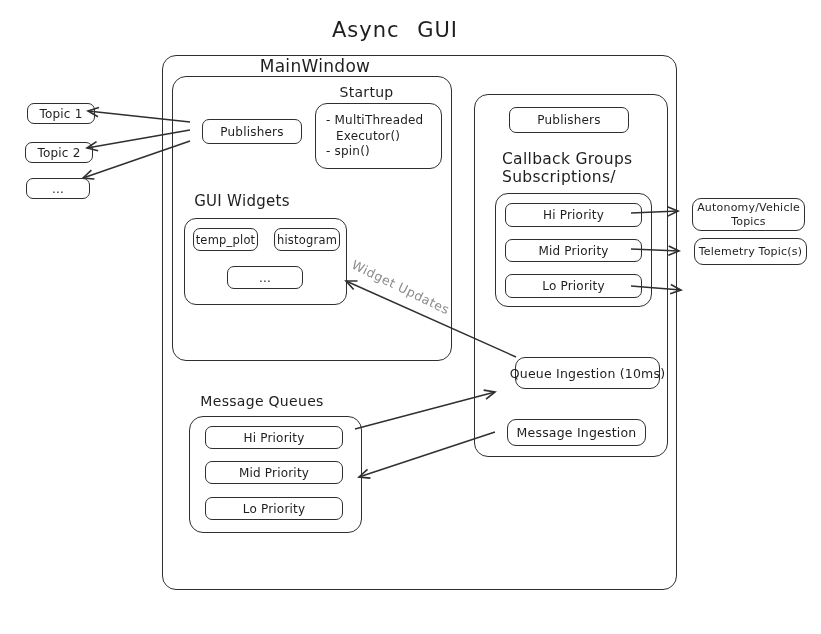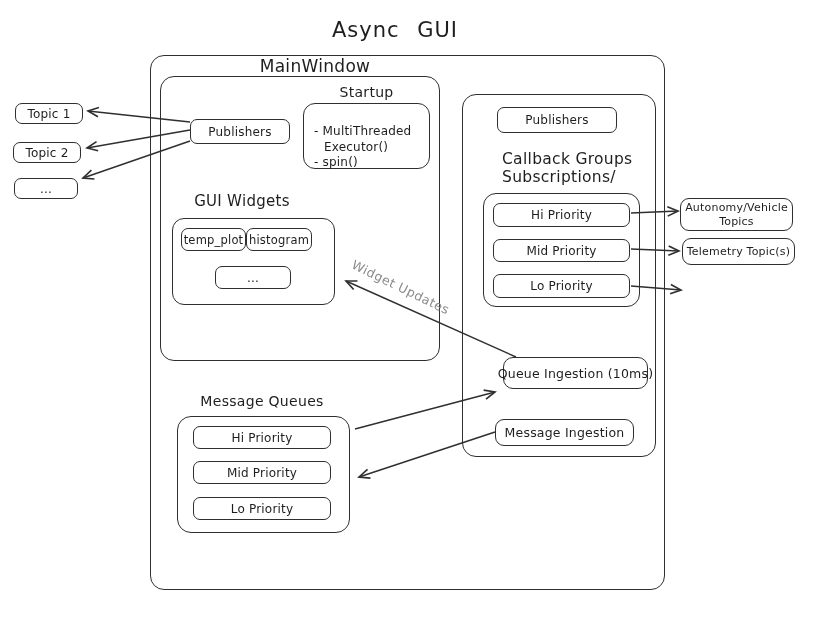--- a/index.html
+++ b/index.html
@@ -5,35 +5,36 @@
   html,body { margin:0; padding:0; background:#ffffff; }
   .canvas {
     position:relative; width:821px; height:634px; background:#ffffff;
     font-family:"DejaVu Sans", sans-serif; color:#1e1e1e; overflow:hidden;
   }
   .box {
     position:absolute; border:1.5px solid #2f2f2f; border-radius:9px;
     background:#ffffff; display:flex; align-items:center; justify-content:center;
     font-size:12.5px; letter-spacing:0.2px; white-space:nowrap; box-sizing:border-box;
     text-align:center;
+    margin-left:12px;
   }
   .frame { border-radius:14px; }
   .small { border-radius:7px; font-size:12px; }
   .label {
     position:absolute; background:transparent; text-align:center;
     letter-spacing:0.3px; box-sizing:border-box;
   }
   .title {
     font-size:21px; word-spacing:10px; letter-spacing:1px;
   }
   .section-title { font-size:17px; }
   .minor-title { font-size:14px; }
   .startup-box {
     align-items:flex-start; justify-content:flex-start; flex-direction:column;
-    padding:20px 10px; font-size:12px; line-height:15.5px; border-radius:12px;
+    padding:9px 10px; font-size:12px; line-height:15.5px; border-radius:12px;
     text-align:center;
   }
   .startup-box .indent { padding-left:10px; }
   .subs-title { text-align:left; font-size:15.5px; line-height:18px; }
   .subs-title span { display:block; }
   .wrap { white-space:normal; line-height:13.5px; font-size:11px; padding:4px; }
   .tight { font-size:11px; }
   .annotation {
     position:absolute; color:#8a8a8a; font-size:12.5px; letter-spacing:0.5px;
     transform:rotate(26deg); transform-origin:left top; white-space:nowrap;
@@ -62,21 +63,21 @@
     <span>- MultiThreaded</span>
     <span class="indent">Executor()</span>
     <span>- spin()</span>
   </div>
 
   <div class="label" style="left:172px; top:192px; width:140px; font-size:15px;">GUI Widgets</div>
   <div class="box" style="left:172px; top:218px; width:163px; height:87px; border-radius:12px;"></div>
   <div class="box small" style="left:181px; top:228px; width:65px; height:23px; font-size:11.5px;">
     <span>temp_plot</span>
   </div>
-  <div class="box small" style="left:246px; top:228px; width:66px; height:23px; font-size:11.5px;">
+  <div class="box small" style="left:262px; top:228px; width:66px; height:23px; font-size:11.5px;">
     <span>histogram</span>
   </div>
   <div class="box small" style="left:215px; top:266px; width:76px; height:23px;">
     <span>...</span>
   </div>
 
   <div class="box frame" style="left:462px; top:94px; width:194px; height:363px;"></div>
 
   <div class="box small" style="left:497px; top:107px; width:120px; height:26px;">
     <span>Publishers</span>

